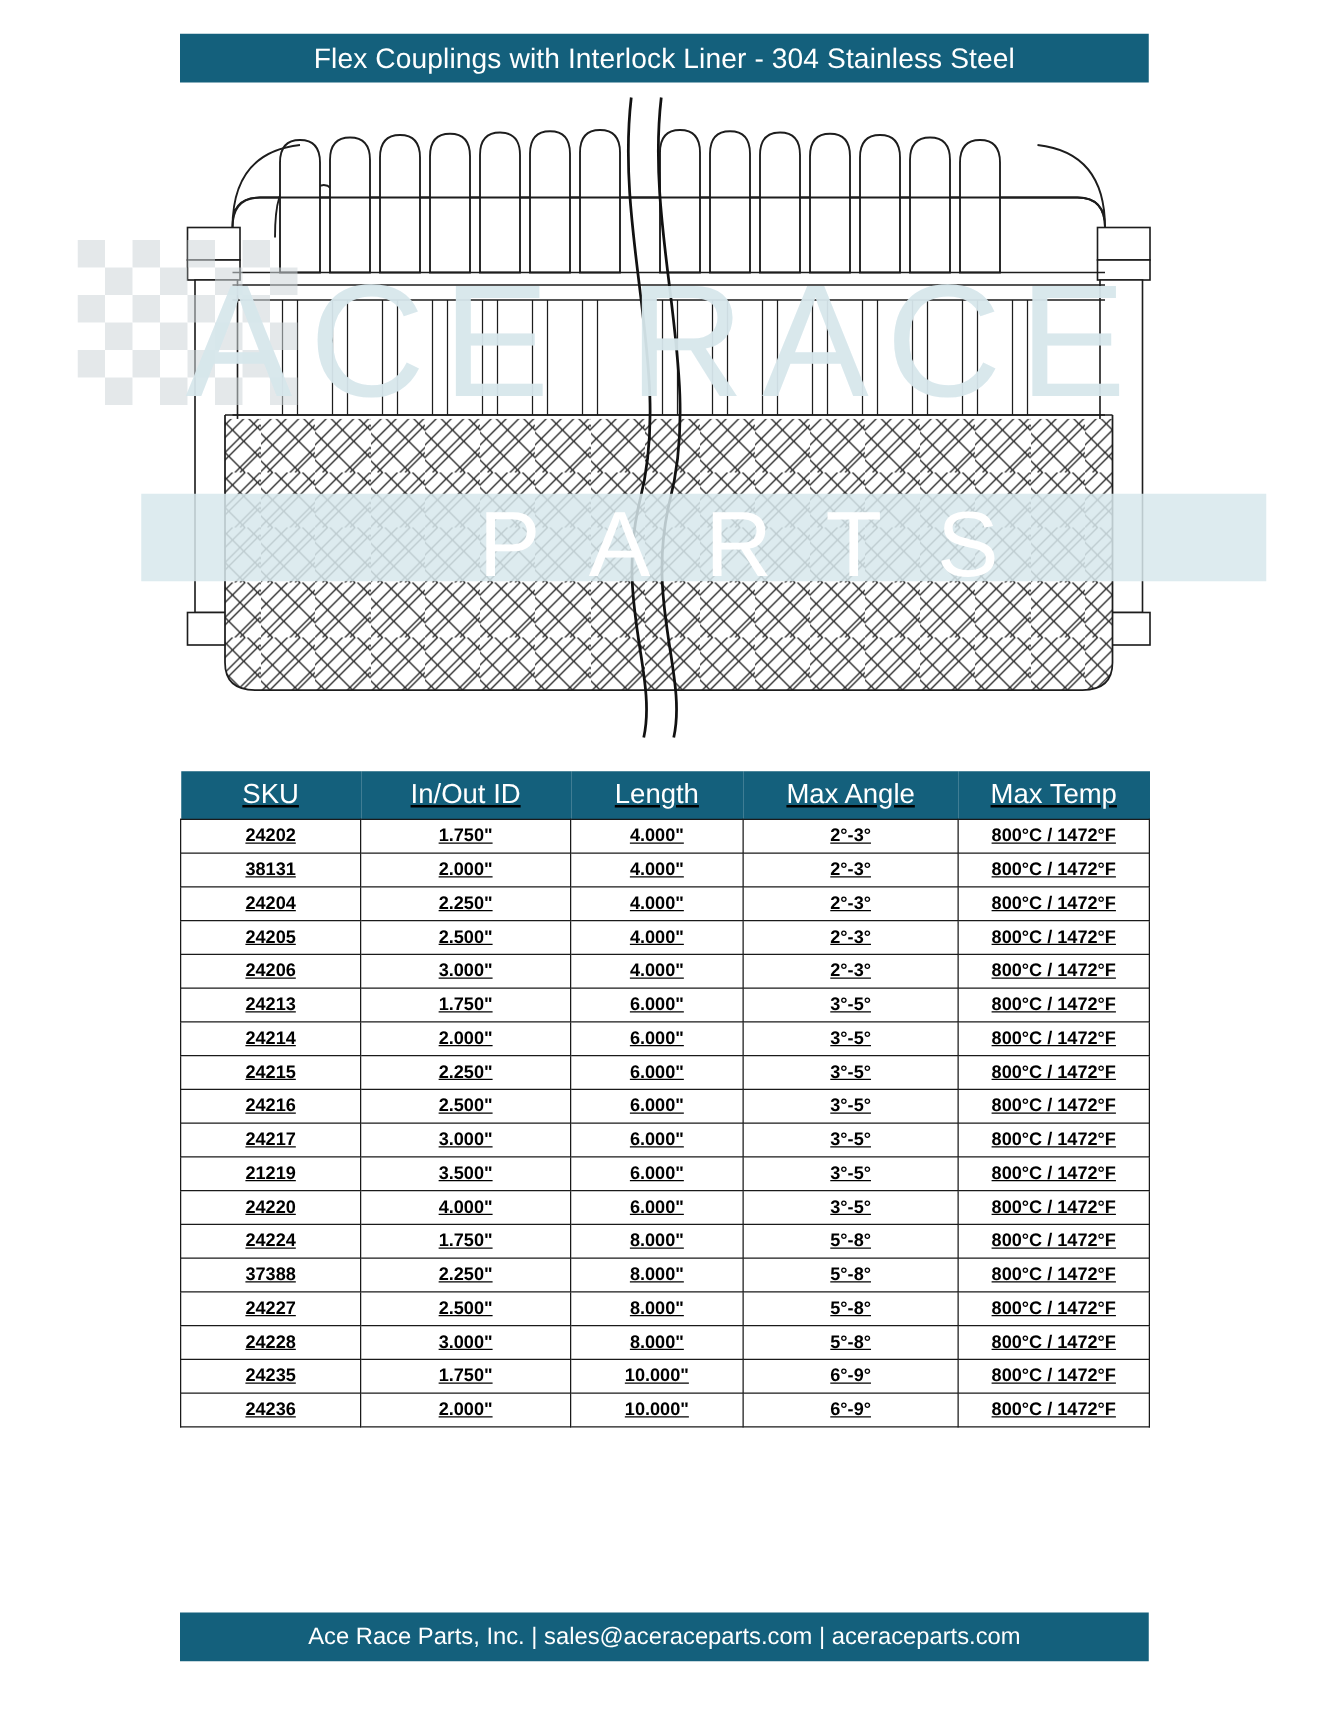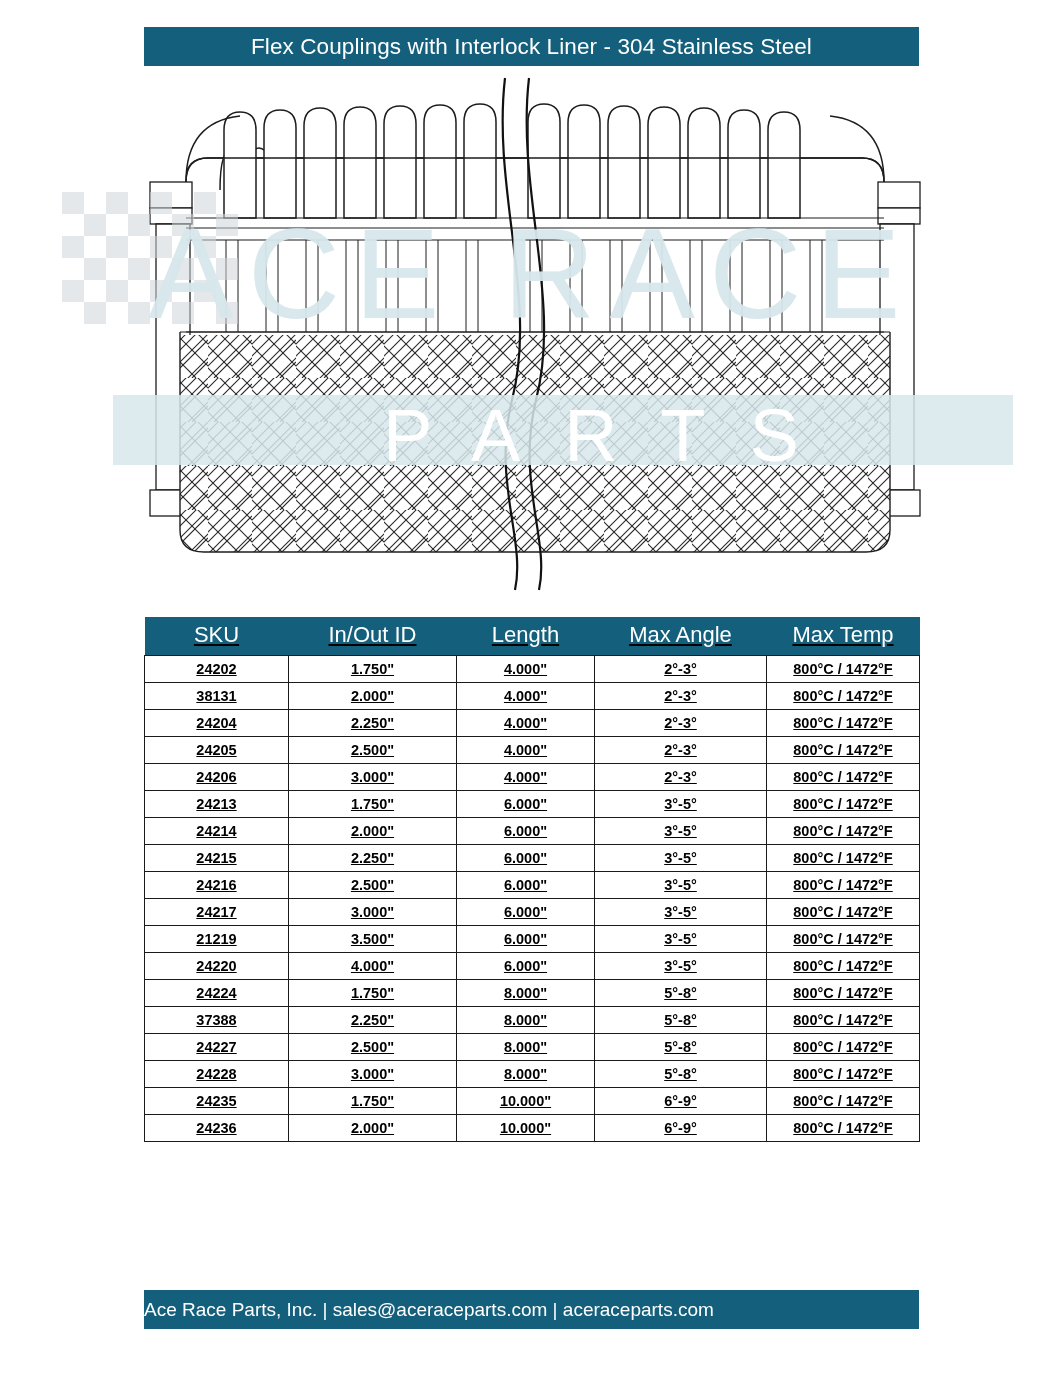--- a/index.html
+++ b/index.html
@@ -143,21 +143,21 @@
   .footer-bar {
     position: absolute;
     left: 144px;
     top: 1290px;
     width: 775px;
     height: 39px;
     background: #14607c;
     color: #ffffff;
     display: flex;
     align-items: center;
-    justify-content: flex-start;
+    justify-content: center;
   }
   .footer-bar .footer-text {
     font-size: 19px;
     white-space: nowrap;
   }
 </style>
 </head>
 <body>
 
 <div class="page">

